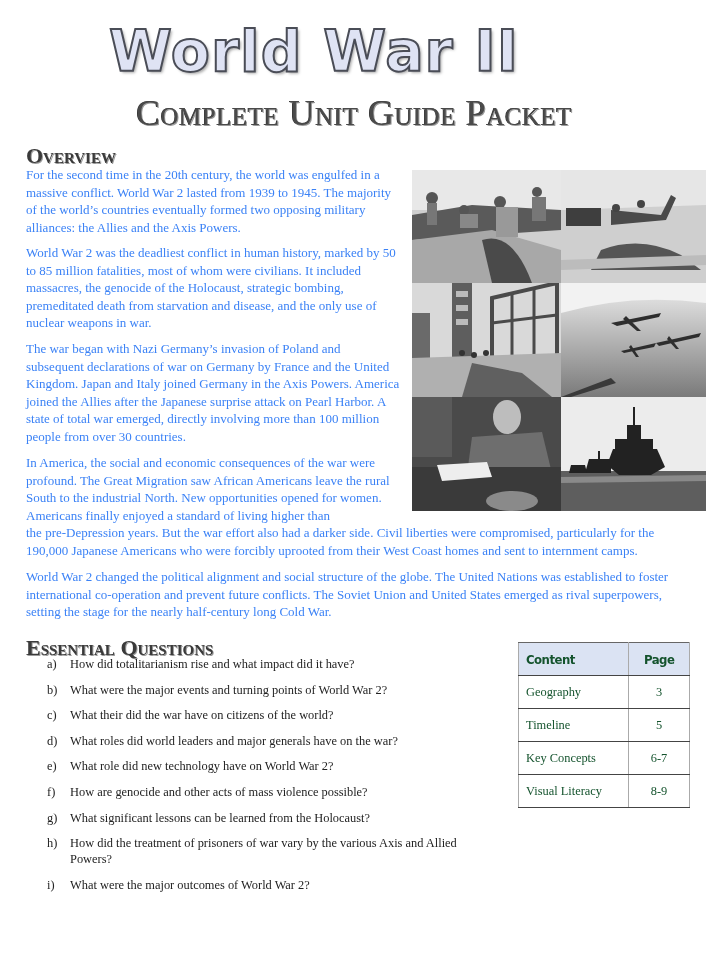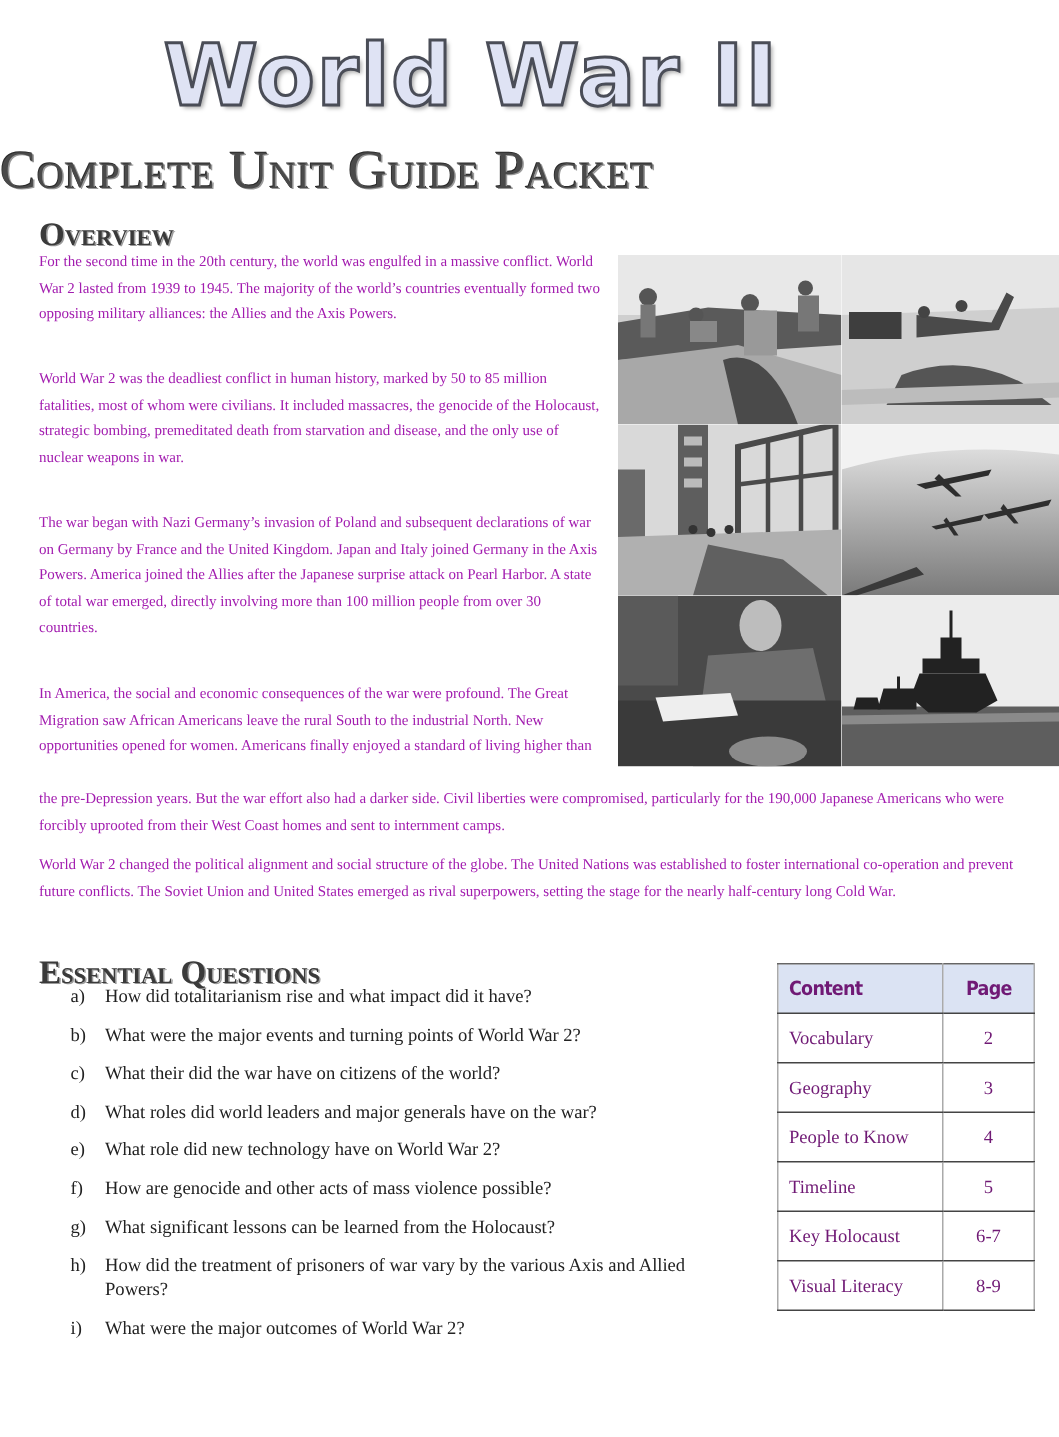--- a/index.html
+++ b/index.html
@@ -6,48 +6,48 @@
   body { width:706px; height:958px; position:relative; overflow:hidden;
          font-family:"Liberation Serif","DejaVu Serif",serif; color:#1e1e1e; }
   .title {
     position:absolute; left:0; top:18px; width:628px; text-align:center;
     font-family:"DejaVu Sans","Liberation Sans",sans-serif; font-weight:bold;
     font-size:57px; letter-spacing:1px; line-height:66px;
     color:#dfe3f4; -webkit-text-stroke:2px #4a4d57;
     text-shadow: 2px 2px 3px rgba(0,0,0,0.35);
   }
   .subtitle {
-    position:absolute; left:0; top:93px; width:572px; text-align:left;
+    position:absolute; left:0; top:93px; width:572px; text-align:right;
     font-family:"Liberation Serif","DejaVu Serif",serif; font-variant:small-caps;
     font-size:36px; line-height:40px; color:#4a4a4a; letter-spacing:0.5px;
     text-shadow: 1px 1px 0 #9a9a9a, -0.5px -0.5px 0 #2a2a2a;
   }
   .section-heading {
     position:absolute; left:26px;
     font-family:"Liberation Serif","DejaVu Serif",serif; font-variant:small-caps;
     font-size:22px; line-height:22px; color:#3a3a3a; font-weight:bold;
     text-shadow: 1px 1px 0 #9a9a9a;
     text-align: right;
   }
-  .para { position:absolute; left:26px; margin:0; font-size:10px; line-height:17.5px; color:#a21caf; }
+  .para { position:absolute; left:26px; margin:0; font-size:13px; line-height:17.5px; color:#3b82f6; }
   .narrow { width:375px; }
   .wide { width:670px; }
   .photo-grid {
     position:absolute; left:412px; top:170px; width:294px; height:341px;
     display:grid; grid-template-columns:149px 145px; grid-template-rows:113px 114px 114px;
   }
   .photo { position:relative; overflow:hidden; }
   .photo svg { width:100%; height:100%; display:block; }
   .eq-list { position:absolute; left:47px; top:656px; width:450px; margin:0; padding:0; list-style:none; font-size:12.4px; color:#222; }
   .eq-item { display:flex; line-height:16px; margin-bottom:9.6px; }
   .eq-letter { width:23px; flex:none; }
   .eq-text { flex:1; }
   table.toc {
     position:absolute; left:518px; top:642px; width:172px; border-collapse:collapse;
-    font-size:12.4px; color:#701a75;
+    font-size:12.4px; color:#14532d;
   }
   table.toc td, table.toc th { border:1px solid #444; height:32px; padding:0 0 0 7px; }
   table.toc th { background:#dbe3f3; text-align:left;
     font-family:"DejaVu Sans Condensed","DejaVu Sans",sans-serif; font-weight:bold; font-size:13px; letter-spacing:-0.5px; }
   table.toc th.page-h { padding-left:15px; }
   table.toc td.pg { text-align:center; padding:0; width:60px; }
   table.toc th, table.toc td { border-left-color:#aaa; border-right-color:#aaa; border-top-color:#666; }
   table.toc td.pg, table.toc th.page-h { border-left:1.5px solid #333; border-right:1px solid #aaa; }
 </style>
 </head>
@@ -205,37 +205,29 @@
     </li>
 </ol>
 
 <table class="toc">
   <tbody>
       <tr>
     <th>Content</th>
     <th class="page-h">Page</th>
   </tr>
   <tr>
-    <td>Vocabulary</td>
-    <td class="pg">2</td>
-  </tr>
-  <tr>
     <td>Geography</td>
     <td class="pg">3</td>
   </tr>
   <tr>
-    <td>People to Know</td>
-    <td class="pg">4</td>
-  </tr>
-  <tr>
     <td>Timeline</td>
     <td class="pg">5</td>
   </tr>
   <tr>
-    <td>Key Holocaust</td>
+    <td>Key Concepts</td>
     <td class="pg">6-7</td>
   </tr>
   <tr>
     <td>Visual Literacy</td>
     <td class="pg">8-9</td>
   </tr>
 </tbody>
   </table>
 
 </body></html>

